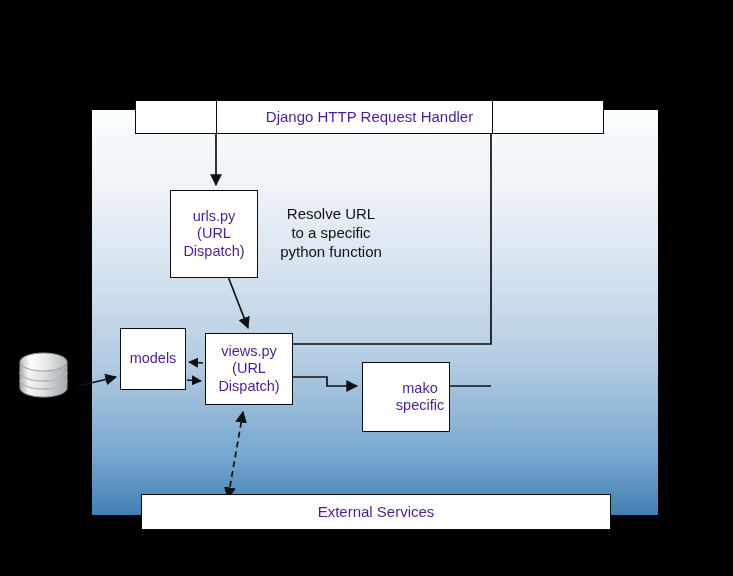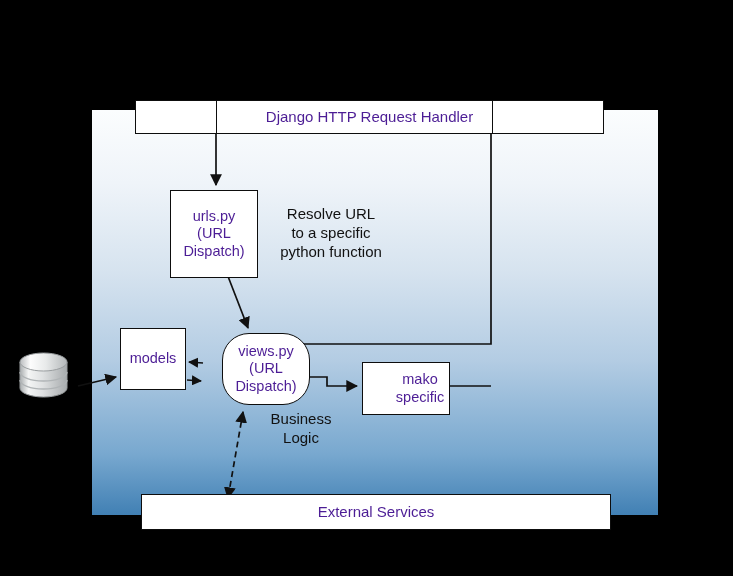--- a/index.html
+++ b/index.html
@@ -59,27 +59,26 @@
   #box-urls {
     left: 170px; top: 190px; width: 88px; height: 88px;
     font-size: 14.5px;
     flex-direction: column;
   }
   #box-models {
     left: 120px; top: 328px; width: 66px; height: 62px;
     font-size: 14.5px;
   }
   #box-views {
-    left: 222px; top: 333px; width: 88px; height: 72px;
+    left: 205px; top: 333px; width: 88px; height: 72px;
     font-size: 14.5px;
     flex-direction: column;
-    border-radius: 27px;
   }
   #box-mako {
-    left: 362px; top: 362px; width: 88px; height: 53px;
+    left: 362px; top: 362px; width: 88px; height: 70px;
     font-size: 14.5px;
     flex-direction: column;
     padding-left: 28px;
   }
   #box-external {
     left: 141px; top: 494px; width: 470px; height: 36px;
     font-size: 15px;
     justify-content: center;
   }
 
@@ -186,16 +185,14 @@
     <span>specific</span>
   </div>
 
   <div class="box" id="box-external">
     <span>External Services</span>
   </div>
 
   <div class="caption" id="caption-resolve">Resolve URL
 to a specific
 python function</div>
-  <div class="caption" id="caption-business">Business
-Logic</div>
 
 </div>
 
 </body></html>

